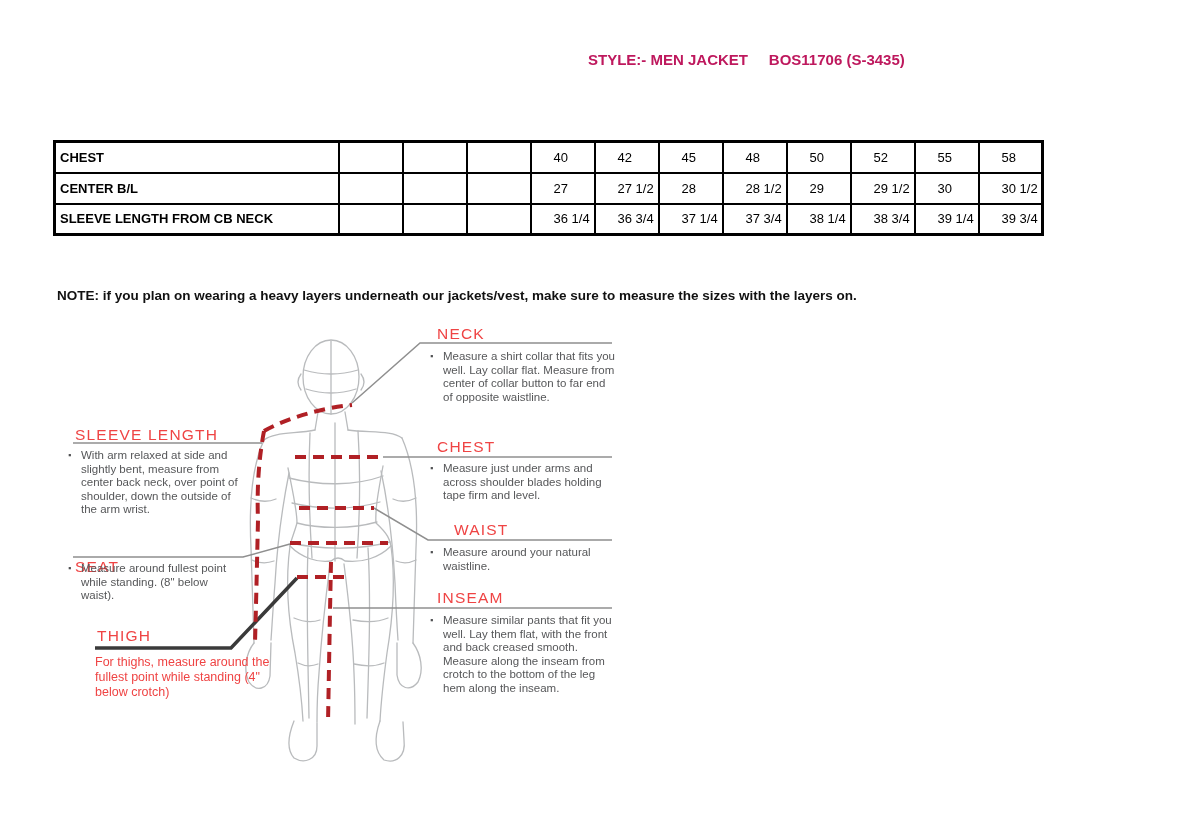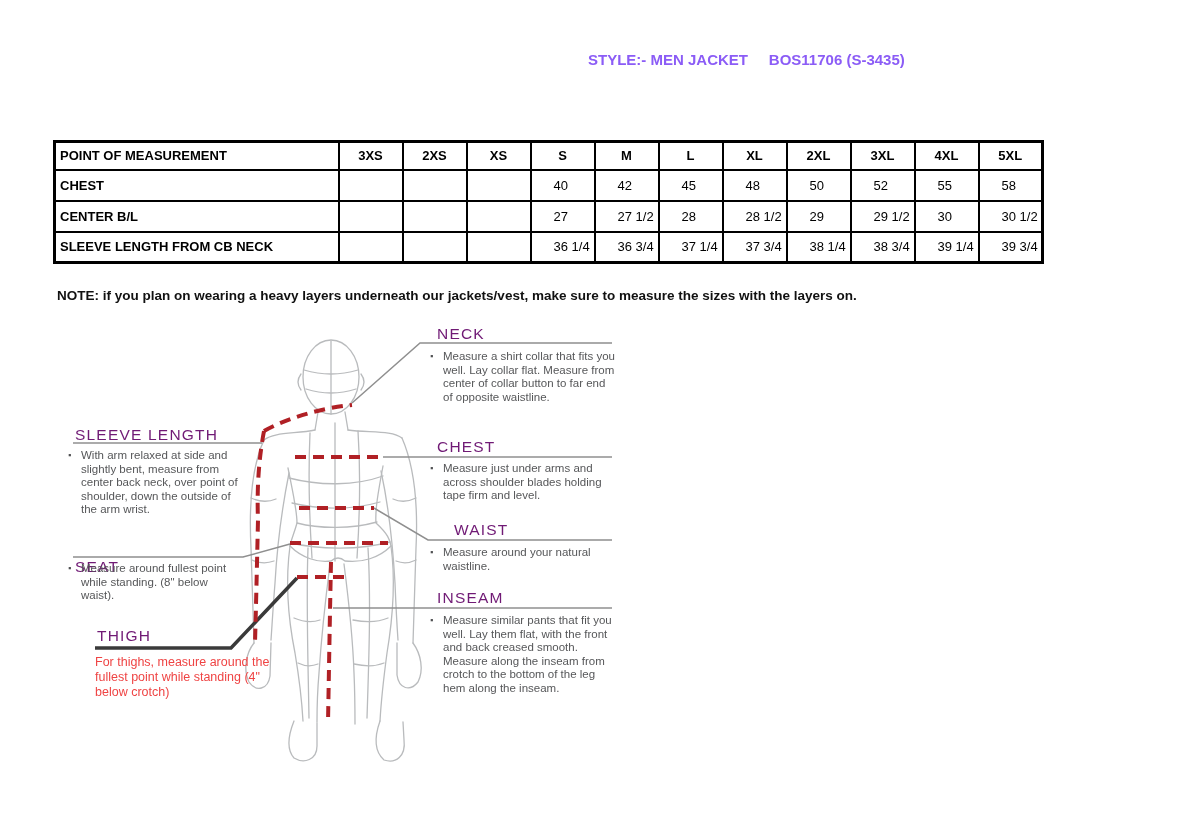--- a/index.html
+++ b/index.html
@@ -2,41 +2,41 @@
 <html><head>
 <meta charset="utf-8">
 <style>
   * { margin:0; padding:0; box-sizing:border-box; }
   html,body { background:#ffffff; }
   body { font-family:"Liberation Sans", sans-serif; color:#000; }
   #page { position:relative; width:1200px; height:838px; background:#fff; overflow:hidden; }
 
   
   .doc-title { position:absolute; left:588px; top:51px; font-size:15px; font-weight:bold;
-               white-space:pre; color:#8b5cf6; }
+               white-space:pre; color:#be185d; }
 
   
   table.size-chart { position:absolute; left:53px; top:140px; width:988px;
                      border-collapse:collapse; table-layout:fixed;
                      border:3px solid #000; font-size:13px; }
   table.size-chart td, table.size-chart th { border:2px solid #000; overflow:hidden;
                      white-space:nowrap; background:#fff; }
   table.size-chart tr.hdr { height:28px; }
   table.size-chart tr.datarow { height:31px; }
   .cell-lbl { font-weight:bold; text-align:left; padding-left:4px; }
   .cell-size { font-weight:bold; text-align:center; }
   .cell-val { font-weight:normal; text-align:left; padding-left:22px; }
 
   
   .note-line { position:absolute; left:57px; top:288px; font-size:13.5px; font-weight:bold; color:#111; }
 
   
   #guide { position:absolute; left:0; top:318px; width:1200px; height:470px; }
   #guide svg { position:absolute; left:0; top:0; }
-  .g-head { position:absolute; font-size:15.5px; letter-spacing:1.2px; color:#701a75; }
+  .g-head { position:absolute; font-size:15.5px; letter-spacing:1.2px; color:#ef4444; }
   .g-desc { position:absolute; font-size:11.5px; line-height:13.5px; color:#565759; padding-left:13px; }
   .g-desc .bullet { position:absolute; left:0; top:0; font-size:9px; color:#4e4f51; }
   .g-desc.nobullet { padding-left:0; font-size:12.5px; line-height:15px; color:#ef4444; }
 
   .h-neck   { left:437px; top:7px; }   .d-neck   { left:430px; top:32px;  width:185px; }
   .h-chest  { left:437px; top:120px; } .d-chest  { left:430px; top:144px; width:185px; }
   .h-waist  { left:454px; top:203px; } .d-waist  { left:430px; top:228px; width:185px; }
   .h-inseam { left:437px; top:271px; } .d-inseam { left:430px; top:296px; width:190px; }
   .h-sleeve { left:75px;  top:108px; } .d-sleeve { left:68px;  top:131px; width:178px; }
   .h-seat   { left:75px;  top:220px;margin-top:20px; } .d-seat   { left:68px;  top:244px; width:170px; }
@@ -58,34 +58,20 @@
         <col style="width:64px">
       <col style="width:64px">
         <col style="width:64px">
         <col style="width:64px">
         <col style="width:64px">
       <col style="width:64px">
         <col style="width:64px">
         <col style="width:64px">
     </colgroup>
     <tbody>
-        <tr class="hdr">
-      <th class="cell-lbl">POINT OF MEASUREMENT</th>
-      <th class="cell-size">3XS</th>
-      <th class="cell-size">2XS</th>
-      <th class="cell-size">XS</th>
-      <th class="cell-size">S</th>
-      <th class="cell-size">M</th>
-      <th class="cell-size">L</th>
-      <th class="cell-size">XL</th>
-      <th class="cell-size">2XL</th>
-      <th class="cell-size">3XL</th>
-      <th class="cell-size">4XL</th>
-      <th class="cell-size">5XL</th>
-    </tr>
     <tr class="datarow">
       <td class="cell-lbl">CHEST</td>
       <td class="cell-val"></td>
       <td class="cell-val"></td>
       <td class="cell-val"></td>
       <td class="cell-val">40</td>
       <td class="cell-val">42</td>
       <td class="cell-val">45</td>
       <td class="cell-val">48</td>
       <td class="cell-val">50</td>

